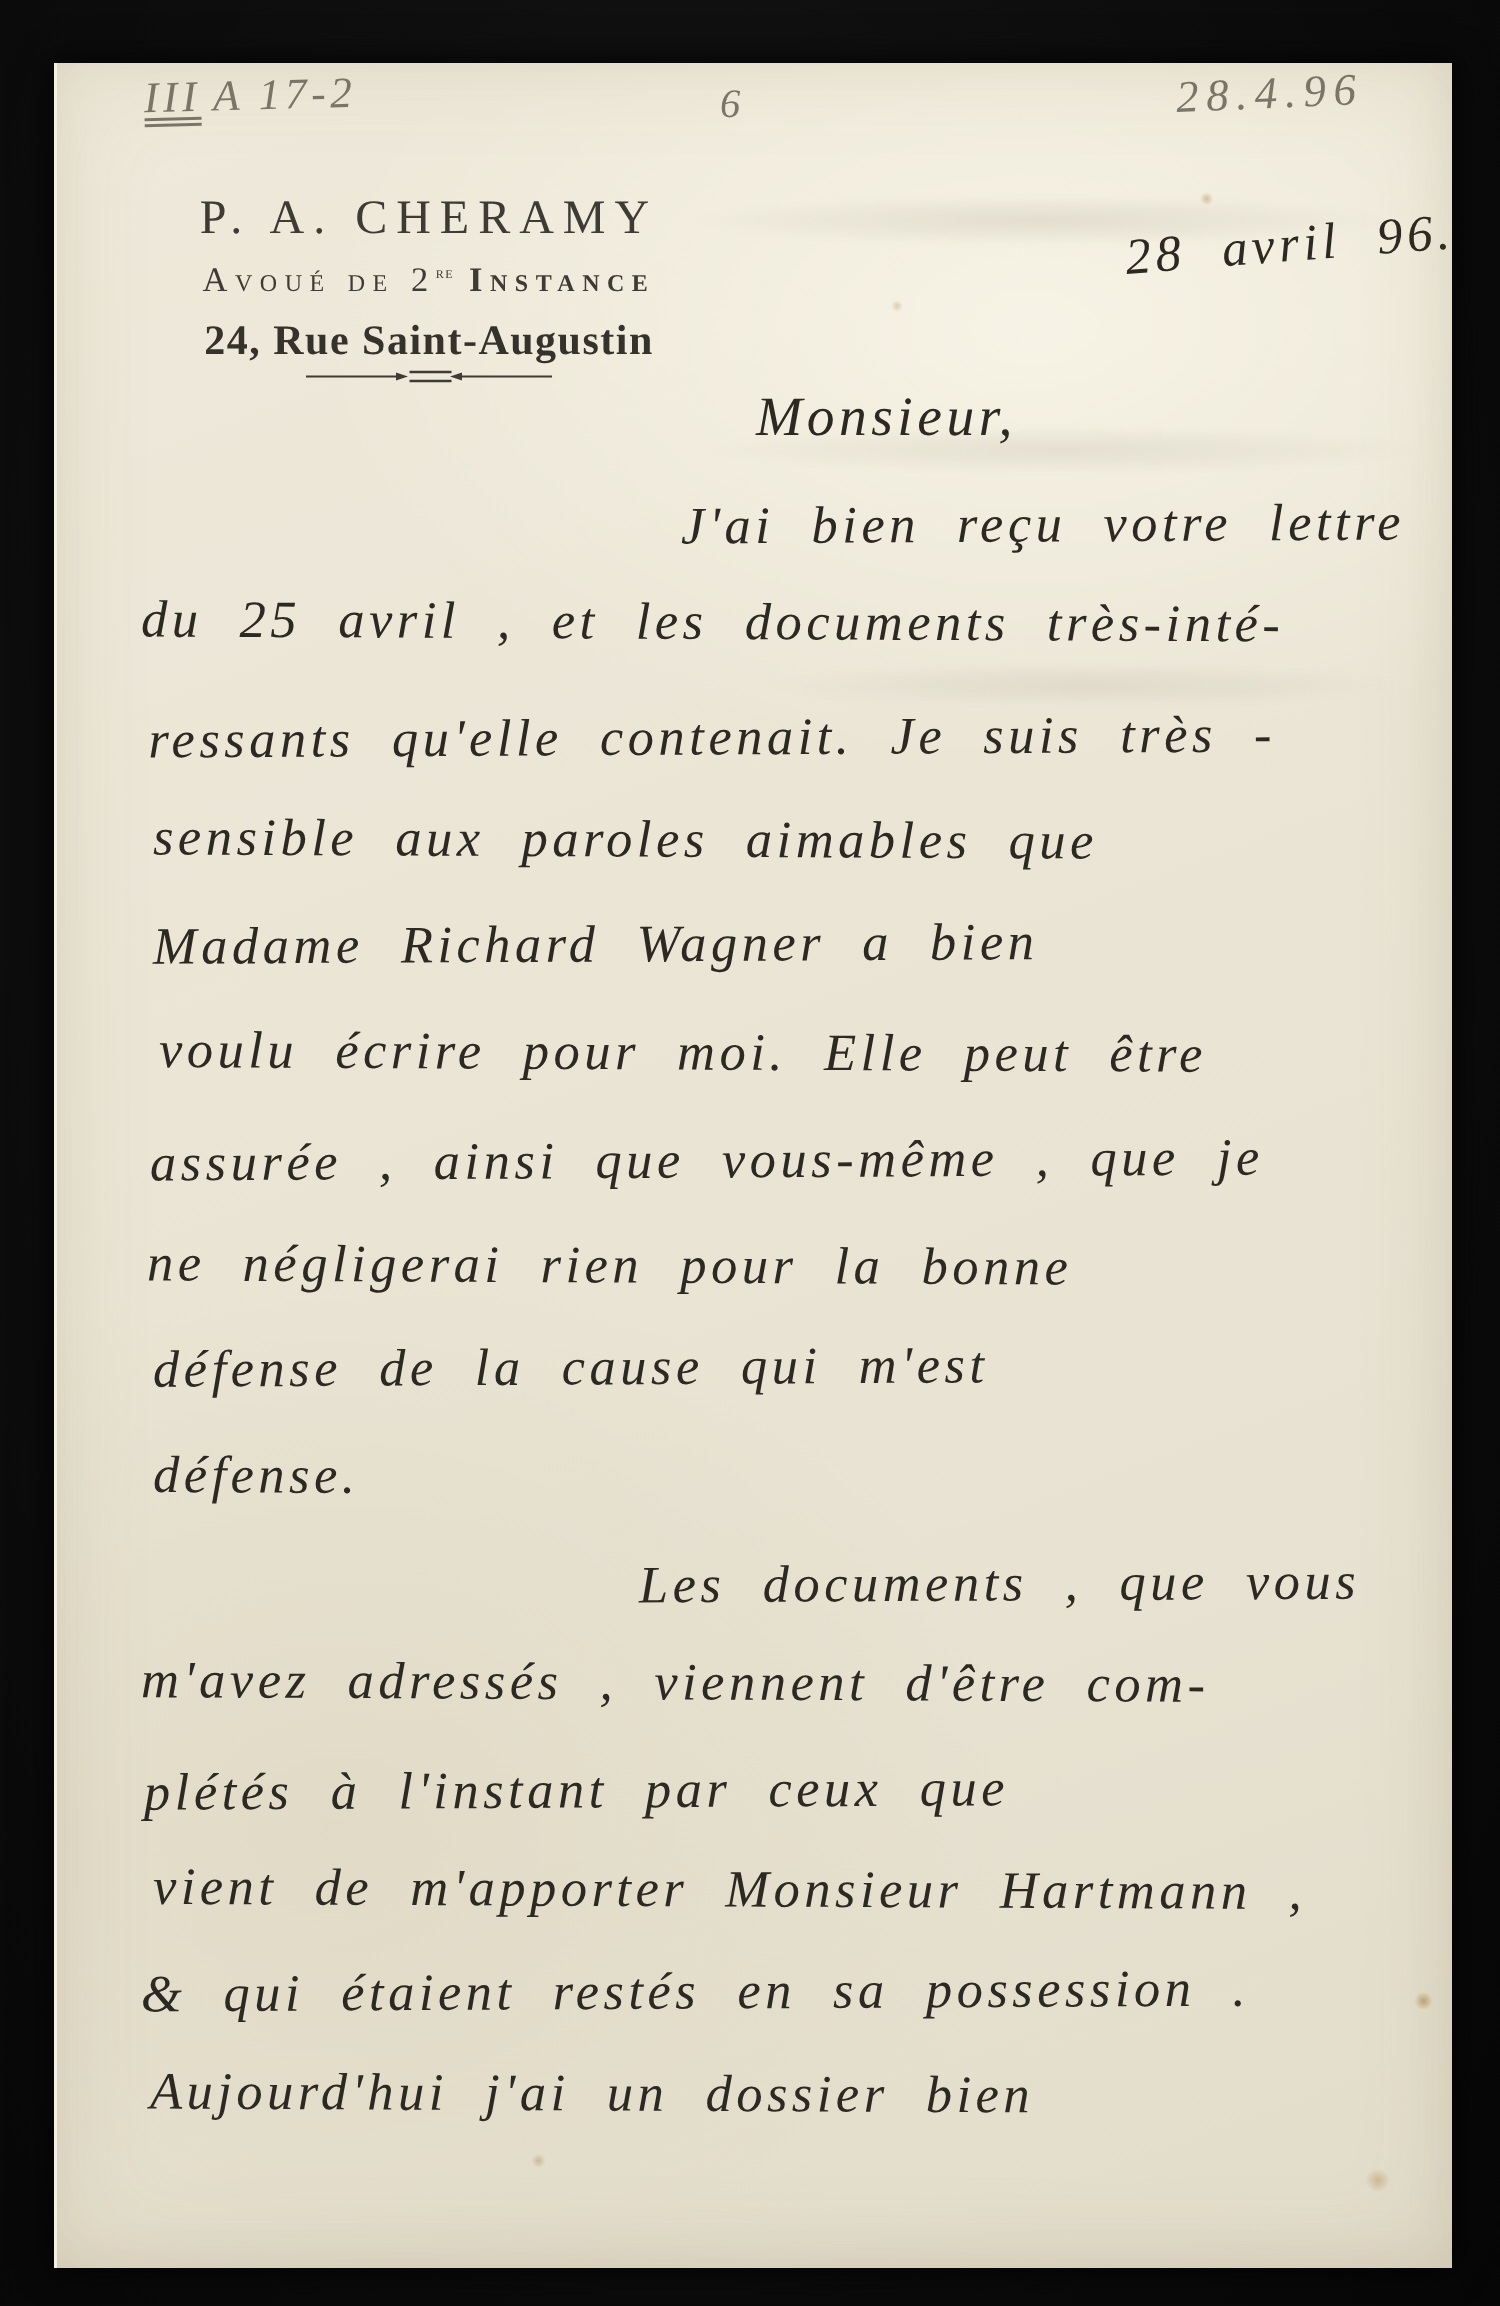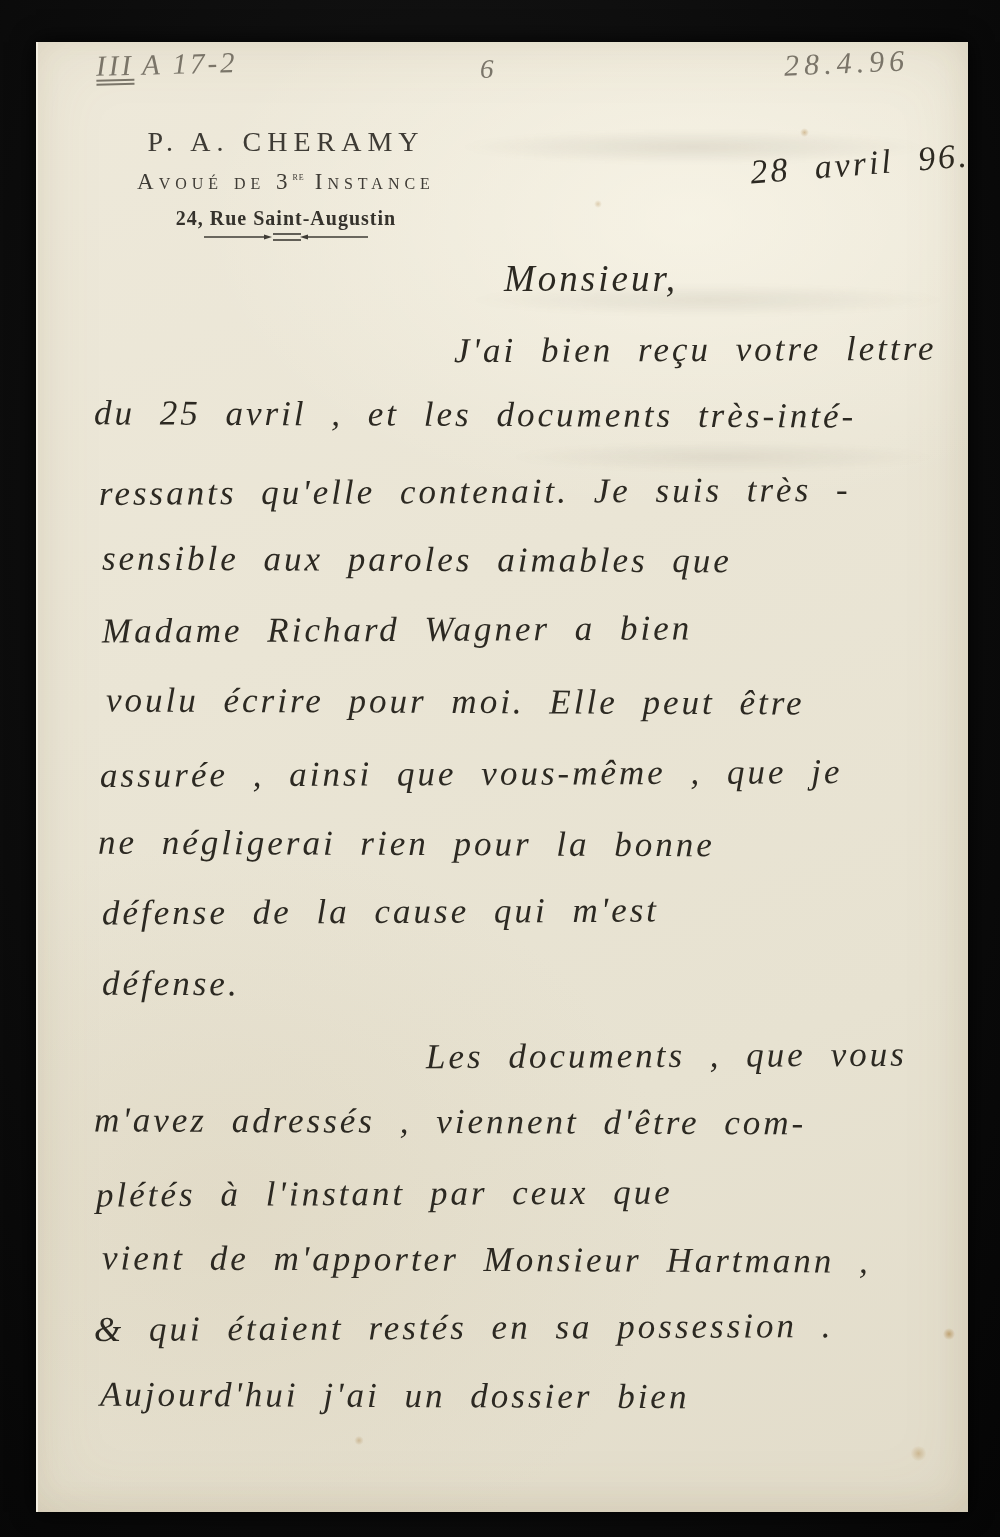--- a/index.html
+++ b/index.html
@@ -36,25 +36,25 @@
     font-style:italic;text-decoration:underline double;text-underline-offset:4px;
     margin-right:8px;
   }
   .pagenum{left:442px;top:12px;font-size:27px;}
   .pencil-date{left:746px;top:4px;font-size:30px;letter-spacing:5px;transform:rotate(-2.5deg);}
   
   .letterhead{
     position:absolute;left:28px;top:84px;width:440px;text-align:center;
     color:#3e3b35;
   }
-  .lh-name{font-size:28px;letter-spacing:6px;margin-bottom:11px;}
+  .lh-name{font-size:32px;letter-spacing:6px;margin-bottom:11px;}
   .lh-title{font-size:23px;font-variant:small-caps;letter-spacing:5px;margin-bottom:12px;}
   .lh-title sup{font-size:12px;letter-spacing:1px;}
-  .lh-title .post{margin-left:10px;}
-  .lh-address{font-size:20px;font-weight:bold;letter-spacing:1px;margin-bottom:0;color:#35322c;}
+  .lh-title .post{margin-left:10px;font-weight:bold;}
+  .lh-address{font-size:28px;font-weight:bold;letter-spacing:1px;margin-bottom:0;color:#35322c;}
   .lh-city{font-size:22px;letter-spacing:9px;margin-bottom:15px;}
   .lh-rule{line-height:0;}
   .lh-rule svg{display:inline-block;}
   
   .hw{
     position:absolute;font-style:italic;color:#2c2922;white-space:nowrap;
     font-family:"Liberation Serif", serif;
     font-size:35px;letter-spacing:3px;word-spacing:13px;line-height:1.15;
   }
   .hw-date{left:712px;top:102px;font-size:34px;transform:rotate(-4.5deg);}
@@ -90,21 +90,21 @@
 
     <div class="pencil ref">
       <span class="roman">III</span><span>A 17-2</span>
     </div>
     <div class="pencil pagenum">6</div>
     <div class="pencil pencil-date">28.4.96</div>
 
     <header class="letterhead">
       <div class="lh-name">P. A. CHERAMY</div>
       <div class="lh-title">
-        <span>Avoué de 3</span><sup>re</sup><span class="post">Instance</span>
+        <span>Avoué de 2</span><sup>re</sup><span class="post">Instance</span>
       </div>
       <div class="lh-address">24, Rue Saint-Augustin</div>
       <div class="lh-rule">
         <svg width="168" height="14" viewBox="0 0 168 14">
           <line x1="2" y1="7" x2="62" y2="7" stroke="#3e3b35" stroke-width="1.4"></line>
           <polygon points="70,7 62,4.4 62,9.6" fill="#3e3b35"></polygon>
           <line x1="71" y1="4" x2="99" y2="4" stroke="#3e3b35" stroke-width="1.6"></line>
           <line x1="71" y1="10" x2="99" y2="10" stroke="#3e3b35" stroke-width="1.6"></line>
           <polygon points="98,7 106,4.4 106,9.6" fill="#3e3b35"></polygon>
           <line x1="106" y1="7" x2="166" y2="7" stroke="#3e3b35" stroke-width="1.4"></line>

